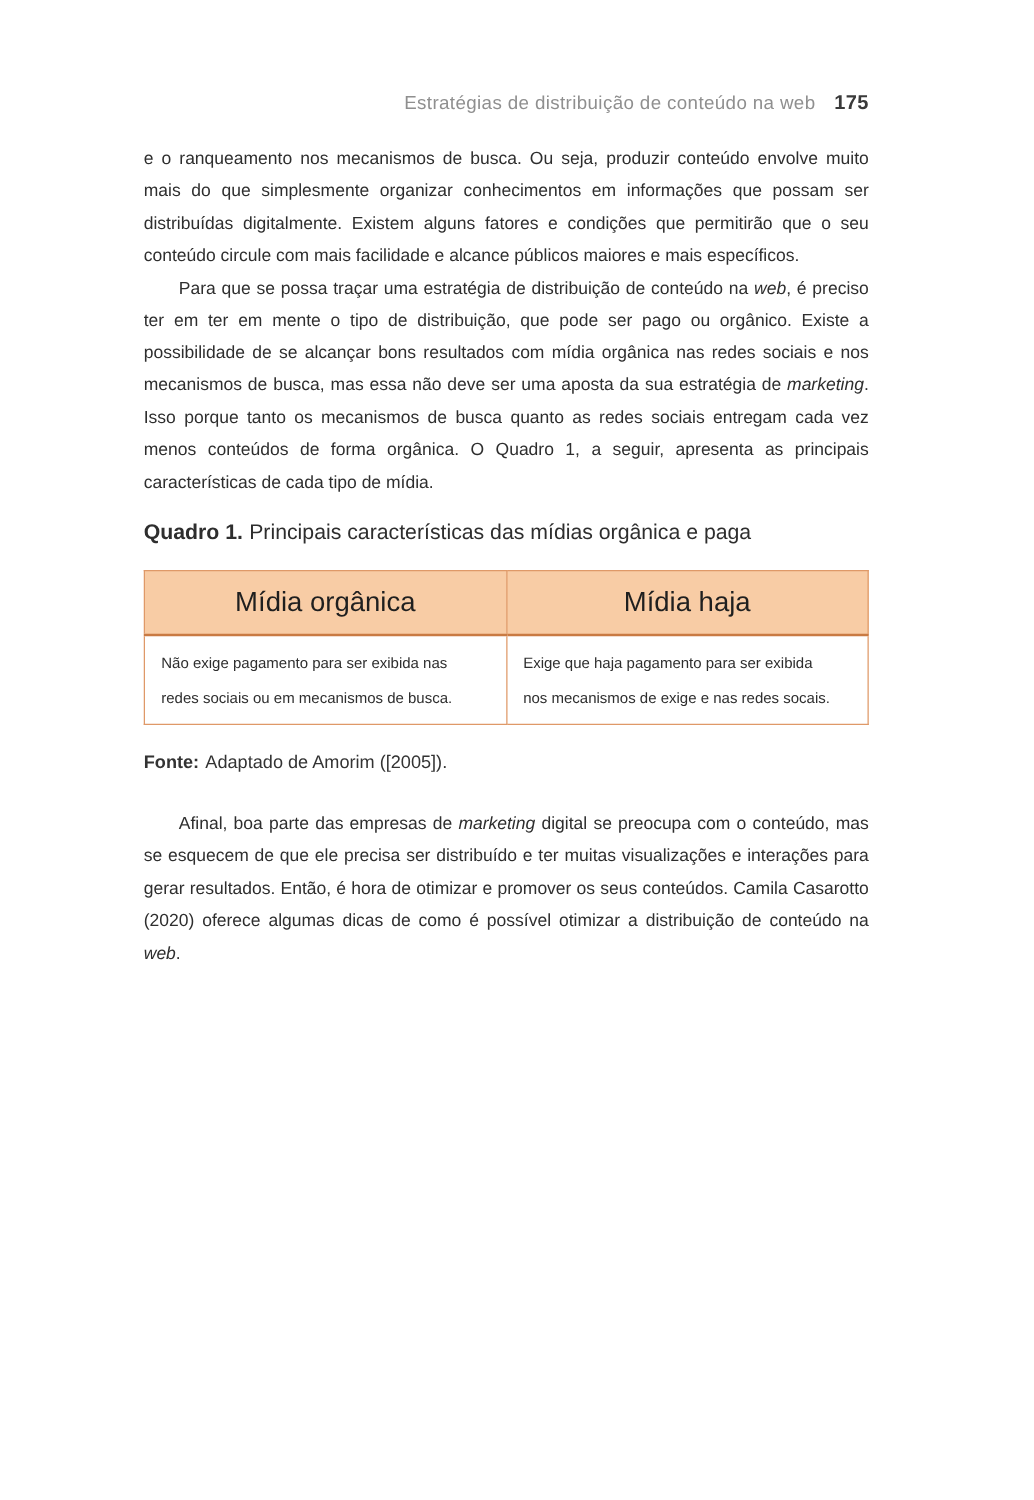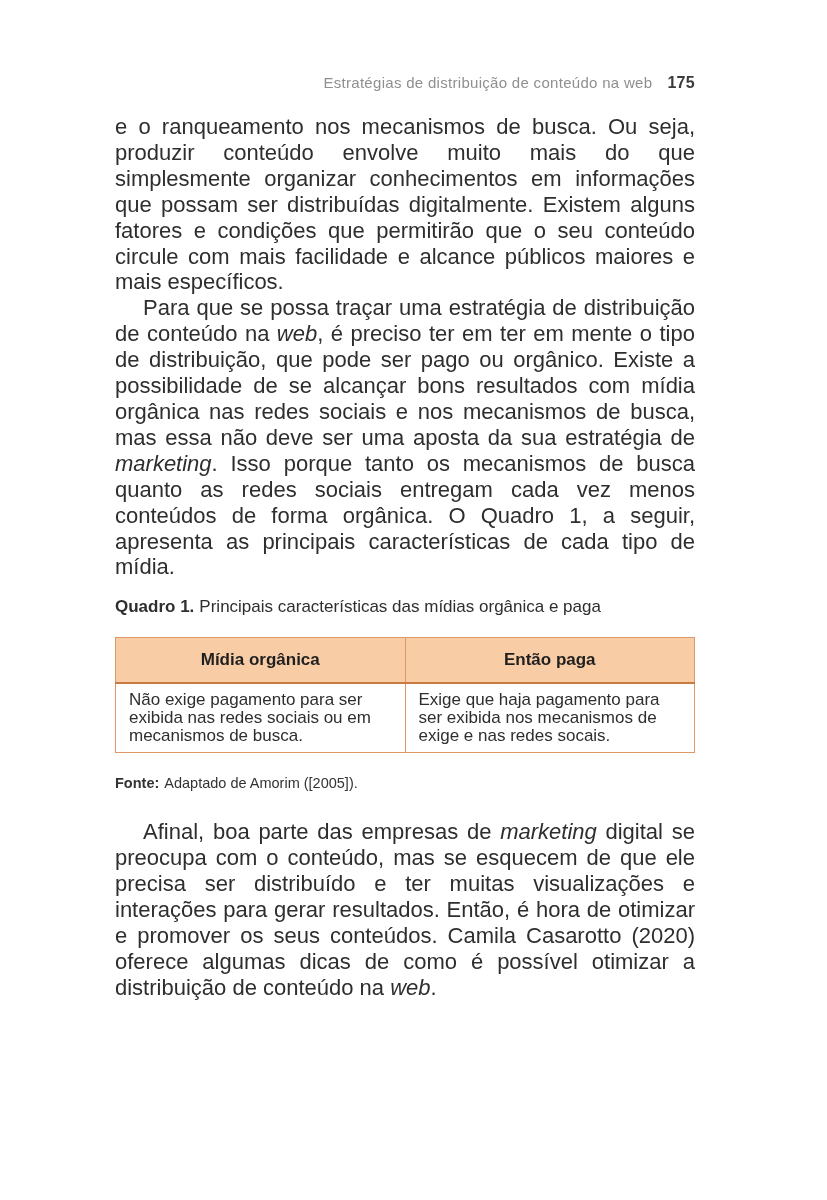--- a/index.html
+++ b/index.html
@@ -27,21 +27,21 @@
     position: absolute; top: 74px; left: 115px; width: 580px;
     display: flex; justify-content: flex-end; align-items: baseline; gap: 15px;
   }
   .rh-title { font-size: 15px; color: var(--running-title); letter-spacing: 0.3px; }
   .rh-num { font-size: 16px; font-weight: bold; color: var(--page-number); letter-spacing: 0.3px; }
 
   .content { position: absolute; top: 114px; left: 115px; width: 580px; }
 
   .body-par {
     margin: 0;
-    font-size: 22px;
+    font-size: 14px;
     line-height: 25.9px;
     text-align: justify;
     color: var(--body-text);
   }
   .body-par em { font-style: italic; margin-top: 32px; }
   .indent { text-indent: 28px; }
 
   .caption {
     margin: 15px 0 18px 0;
     font-size: 17px;
@@ -55,30 +55,30 @@
     width: 100%;
     border-collapse: collapse;
     margin-top: 17px;
     table-layout: fixed;
   }
   table.media-table th {
     width: 50%;
     background: var(--table-header-bg);
     border: 1px solid var(--table-border);
     border-bottom: 2px solid var(--header-rule);
-    font-size: 17px;
-    font-weight: bold;
+    font-size: 22px;
+    font-weight: normal;
     color: #1f1f1f;
     text-align: center;
     padding: 12px 8px;
   }
   table.media-table td {
     border: 1px solid var(--table-border);
-    font-size: 17px;
-    line-height: 18px;
+    font-size: 12px;
+    line-height: 28px;
     color: var(--body-text);
     vertical-align: top;
     padding: 7px 28px 7px 13px;
   }
   table.media-table td em { font-style: italic; }
 
   .source {
     margin: 21px 0 0 0;
     font-size: 14.5px;
     line-height: 19px;
@@ -105,21 +105,21 @@
     <p class="body-par indent"><span>Para que se possa traçar uma estratégia de distribuição de conteúdo na </span><em>web</em><span>, é preciso ter em ter em mente o tipo de distribuição, que pode ser pago ou orgânico. Existe a possibilidade de se alcançar bons resultados com mídia orgânica nas redes sociais e nos mecanismos de busca, mas essa não deve ser uma aposta da sua estratégia de </span><em>marketing</em><span>. Isso porque tanto os mecanismos de busca quanto as redes sociais entregam cada vez menos conteúdos de forma orgânica. O Quadro 1, a seguir, apresenta as principais características de cada tipo de mídia.</span></p>
 
     <p class="caption">
       <strong>Quadro 1.</strong><span>Principais características das mídias orgânica e paga</span>
     </p>
 
     <table class="media-table">
       <thead>
         <tr>
           <th>Mídia orgânica</th>
-          <th>Então paga</th>
+          <th>Mídia haja</th>
         </tr>
       </thead>
       <tbody>
           <tr>
             <td><span>Não exige pagamento para ser exibida nas redes sociais ou em mecanismos de busca.</span></td>
             <td><span>Exige que haja pagamento para ser exibida nos mecanismos de exige e nas redes socais.</span></td>
           </tr>
         </tbody>
     </table>
 

